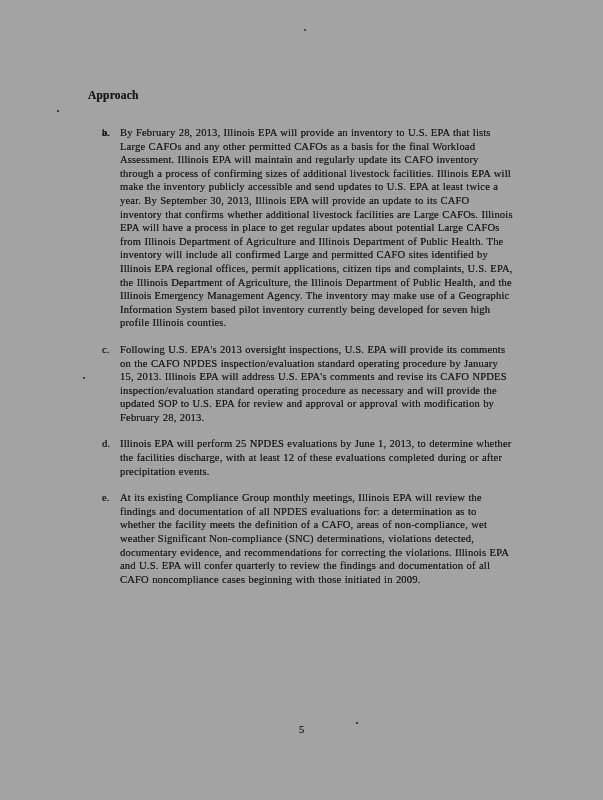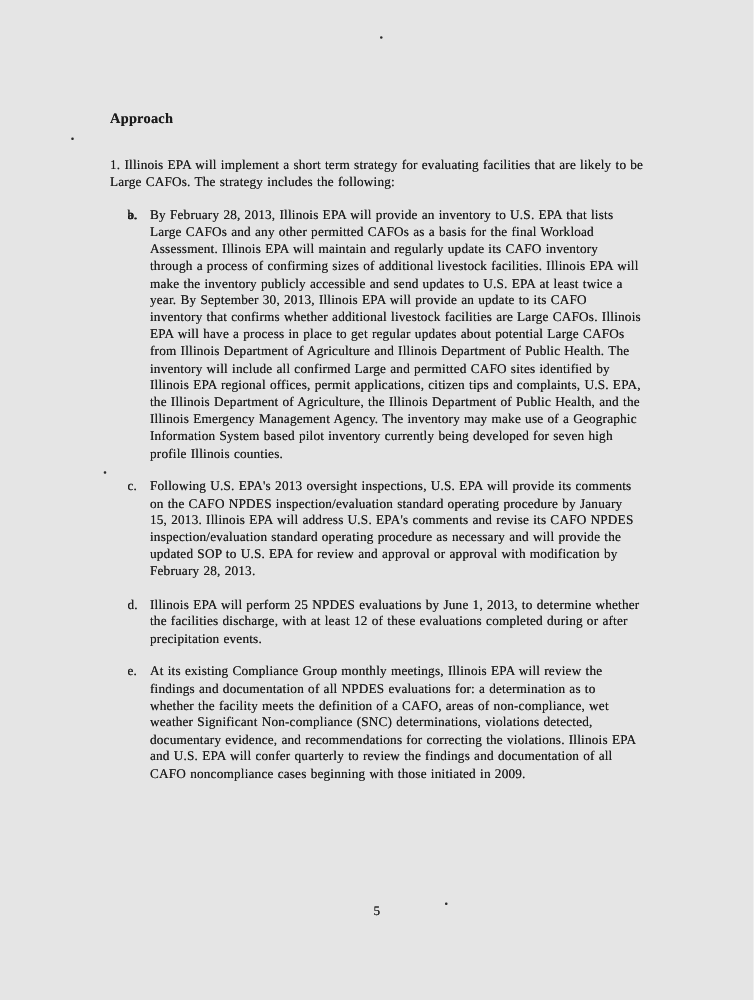--- a/index.html
+++ b/index.html
@@ -4,21 +4,21 @@
 <style>
   html, body {
     margin: 0;
     padding: 0;
     background: #ffffff;
   }
   .page {
     position: relative;
     width: 603px;
     height: 800px;
-    background: #e5e5e5;
+    background: #a3a3a3;
     overflow: hidden;
     font-family: "Liberation Serif", "DejaVu Serif", serif;
     color: #1b1b1b;
     
     text-shadow: 0 0 0.45px rgba(20,20,20,0.75);
   }
   .content {
     position: absolute;
     left: 88px;
     top: 89px;
@@ -78,21 +78,20 @@
 </style>
 </head>
 <body>
 
 <div class="page">
 
   <div class="content">
 
     <div class="heading">Approach</div>
 
-    <div class="intro">1.  Illinois EPA will implement a short term strategy for evaluating facilities that are likely to be Large CAFOs.  The strategy includes the following:</div>
 
     <div class="list">
 
       <div class="list-item">
         <span class="letter">a.</span>
       </div>
 
       <div class="list-item">
         <span class="letter">b.</span>
         <span class="item-text">By February 28, 2013, Illinois EPA will provide an inventory to U.S. EPA that lists Large CAFOs and any other permitted CAFOs as a basis for the final Workload Assessment.  Illinois EPA will maintain and regularly update its CAFO inventory through a process of confirming sizes of additional livestock facilities.  Illinois EPA will make the inventory publicly accessible and send updates to U.S. EPA at least twice a year.  By September 30, 2013, Illinois EPA will provide an update to its CAFO inventory that confirms whether additional livestock facilities are Large CAFOs.  Illinois EPA will have a process in place to get regular updates about potential Large CAFOs from Illinois Department of Agriculture and Illinois Department of Public Health.  The inventory will include all confirmed Large and permitted CAFO sites identified by Illinois EPA regional offices, permit applications, citizen tips and complaints, U.S. EPA, the Illinois Department of Agriculture, the Illinois Department of Public Health, and the Illinois Emergency Management Agency.  The inventory may make use of a Geographic Information System based pilot inventory currently being developed for seven high profile Illinois counties.</span>

